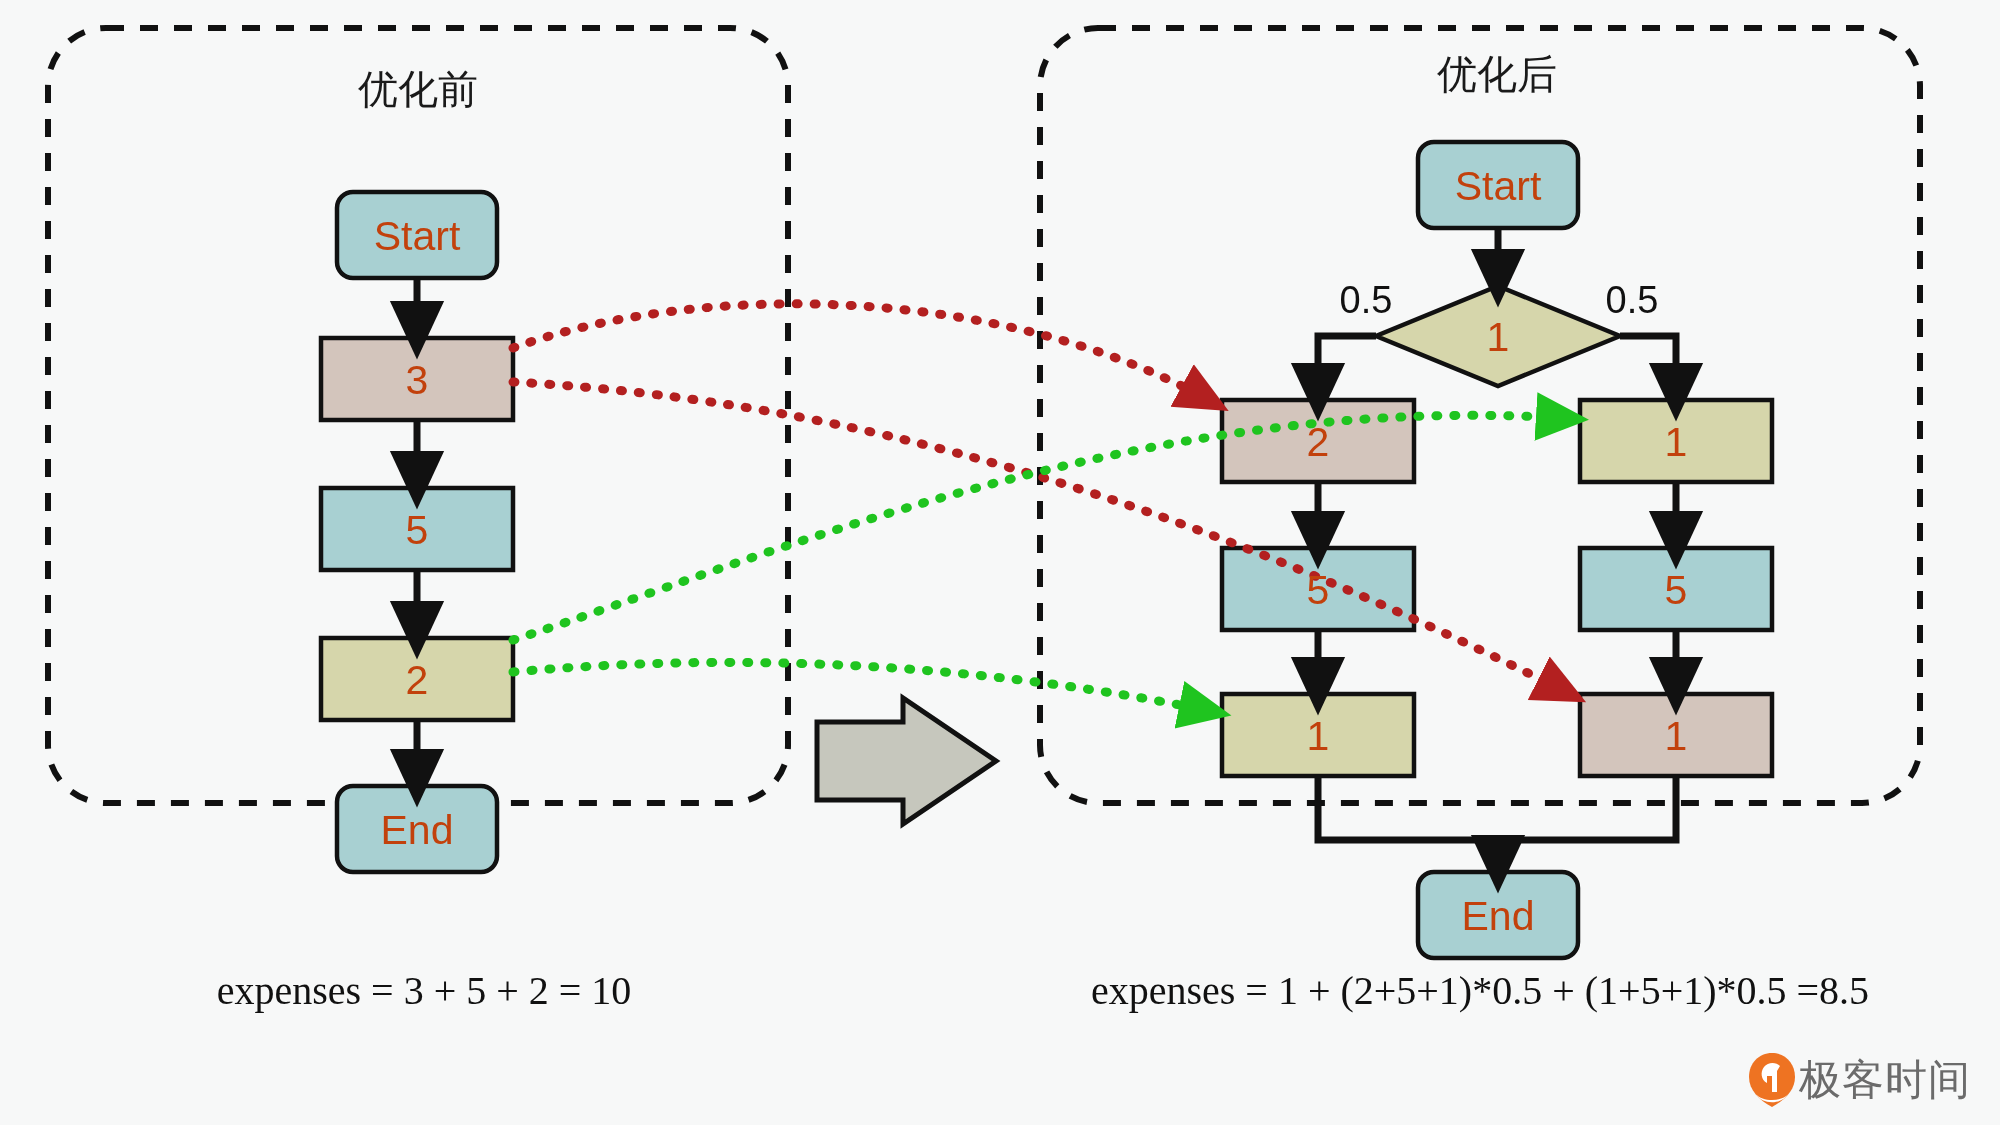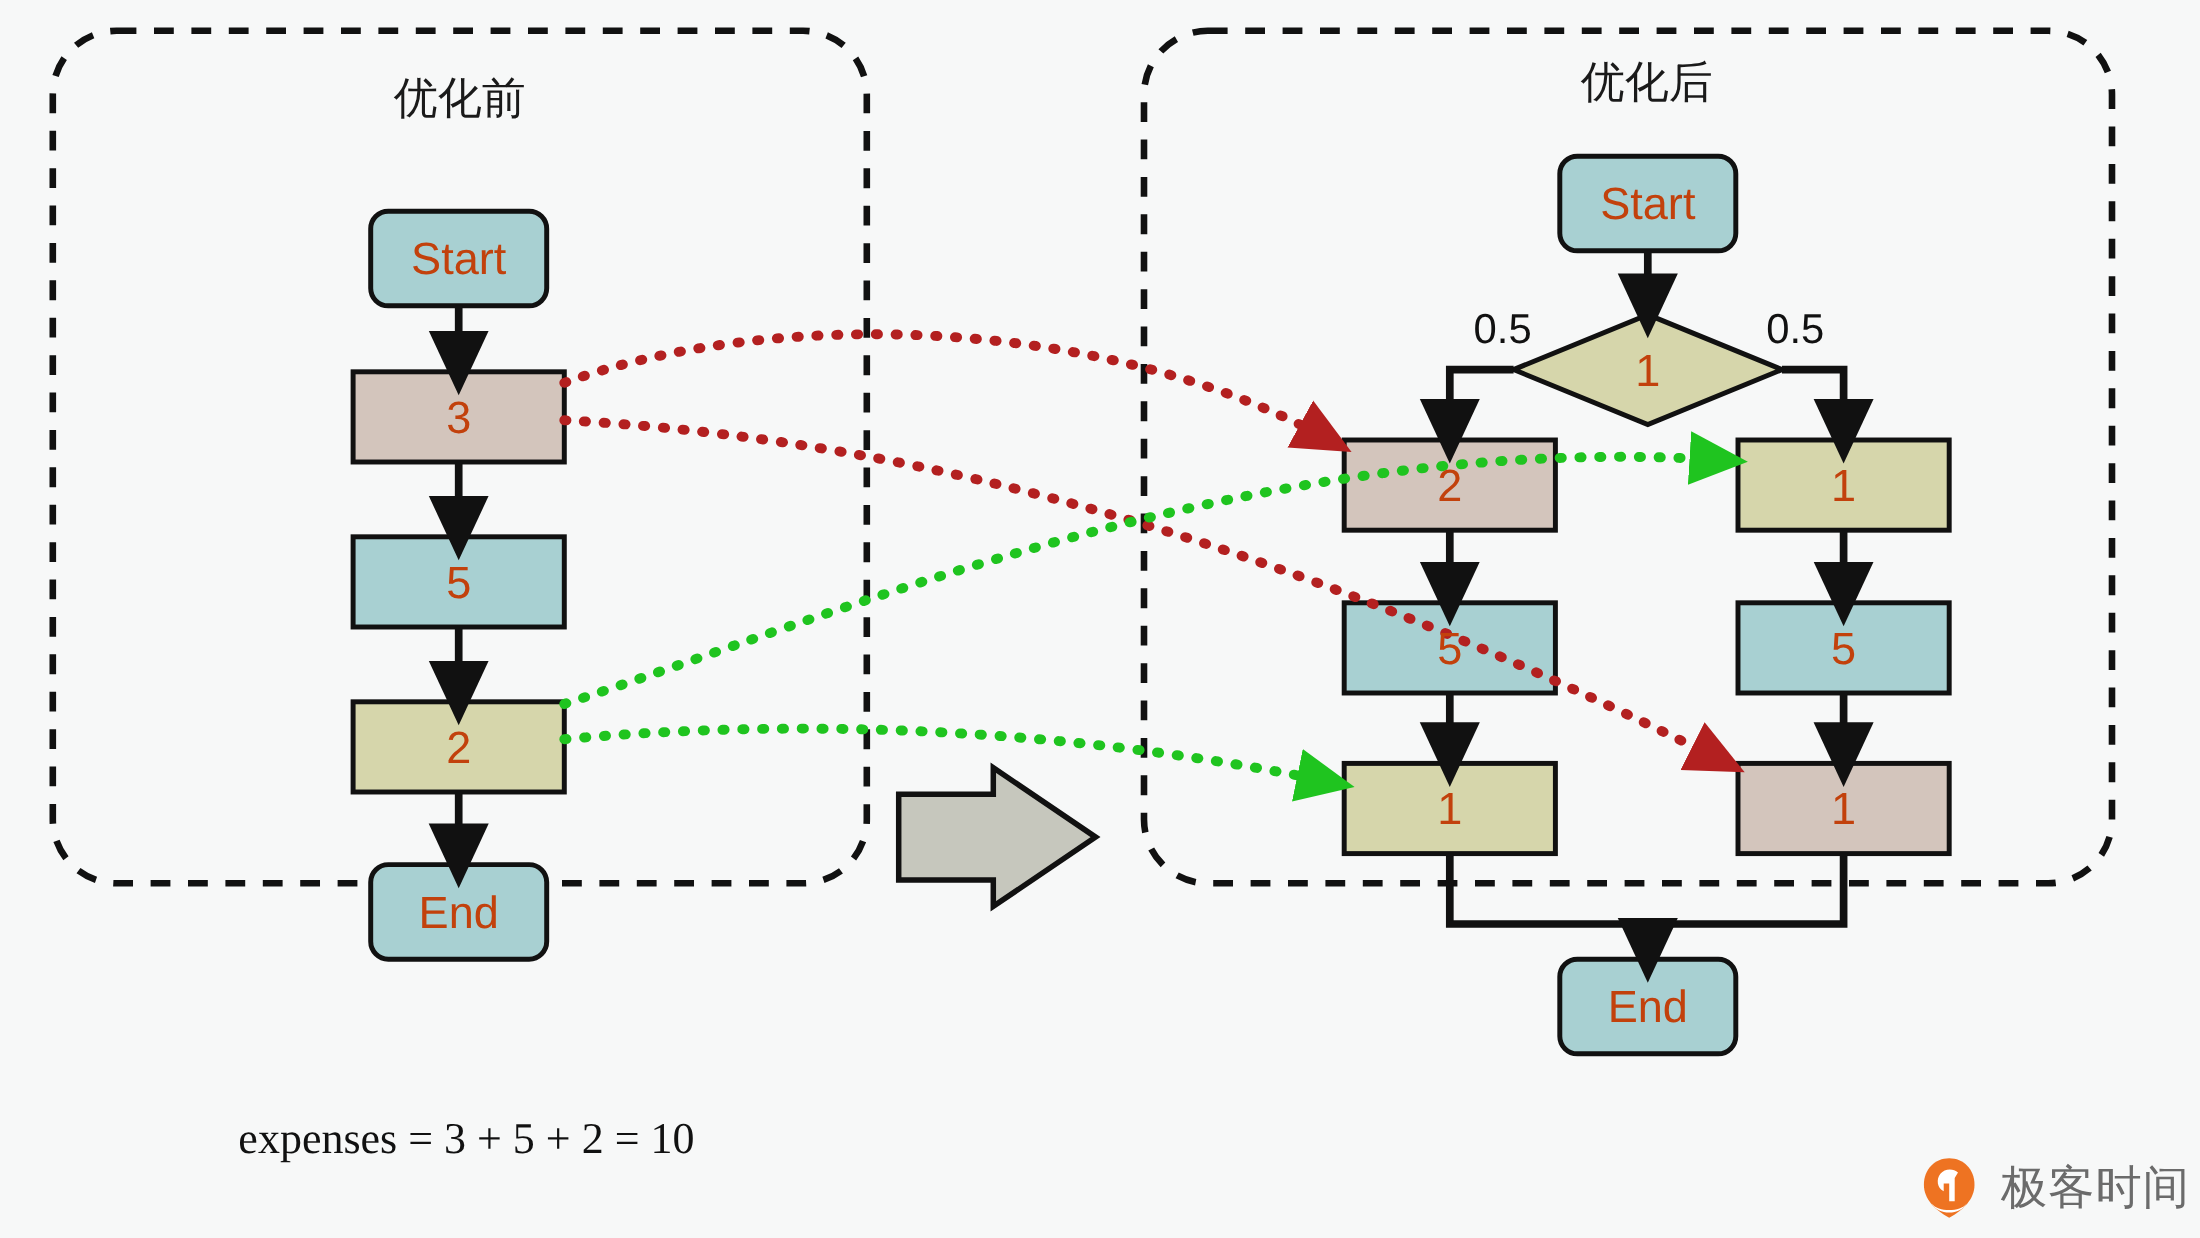--- a/index.html
+++ b/index.html
@@ -48,27 +48,26 @@
     white-space: nowrap;
     transform: translate(-50%, -50%);
   }
   .formula {
     position: absolute;
     font-family: "Liberation Serif", serif;
     font-size: 40px;
     color: #111;
     white-space: nowrap;
     transform: translateX(-50%);
-    margin-top: 44px;
   }
   .wm {
     position: absolute;
     display: flex;
     align-items: center;
-    gap: 21px;
+    gap: 1px;
   }
   .wm-text {
     font-family: "Liberation Sans", sans-serif;
     font-size: 42px;
     color: #6b6b6b;
     letter-spacing: 1px;
     white-space: nowrap;
   }
 </style>
 </head>
@@ -158,20 +157,21 @@
   <div class="node-label num" style="left:1318px; top:590px;">5</div>
   <div class="node-label num" style="left:1676px; top:590px;">5</div>
   <div class="node-label num" style="left:1318px; top:736px;">1</div>
   <div class="node-label num" style="left:1676px; top:736px;">1</div>
   <div class="node-label big" style="left:1498px; top:916px;">End</div>
 
   <div class="edge-label" style="left:1366px; top:300px;">0.5</div>
   <div class="edge-label" style="left:1632px; top:300px;">0.5</div>
 
   <div class="formula" style="left:424px; top:967px;">expenses = 3 + 5 + 2 = 10</div>
+  <div class="formula" style="left:1480px; top:967px;">expenses = 1 + (2+5+1)*0.5 + (1+5+1)*0.5 =8.5</div>
 
   <div class="wm" style="left:1746px; top:1052px;">
     <svg width="52" height="56" viewBox="0 0 52 56">
       <path d="M26,1 C39,1 49,11 49,25 C49,38 39,48 26,55 C13,48 3,38 3,25 C3,11 13,1 26,1 Z" fill="#ee7322"></path>
       <path d="M34,14 C30,10 22,10 18,15 C14,20 15,28 21,31 L21,24 L26,24 L26,40 L31,40 L31,19 Z" fill="#ffffff"></path>
       <path d="M10,42 C16,50 36,50 42,42 C36,53 16,53 10,42 Z" fill="#ffffff"></path>
     </svg>
     <span class="wm-text">极客时间</span>
   </div>
 

